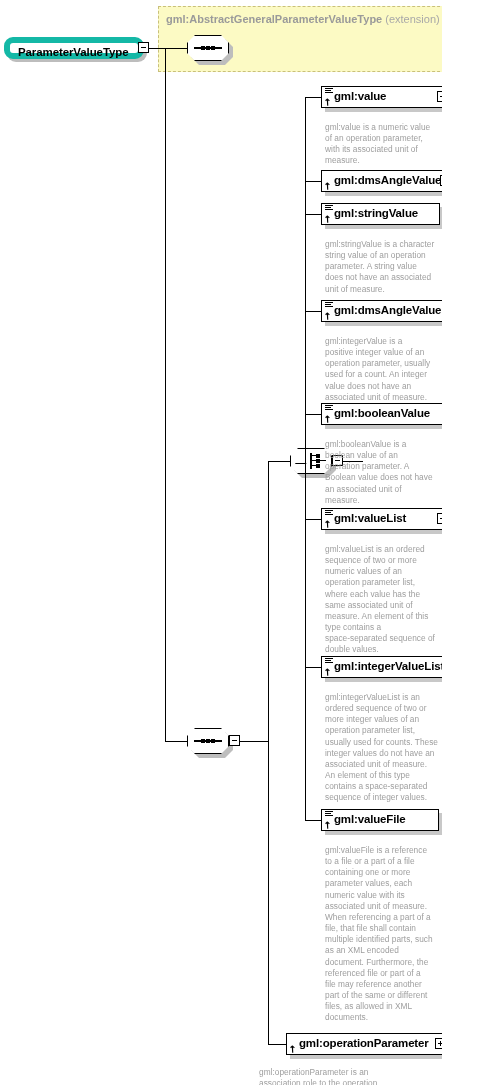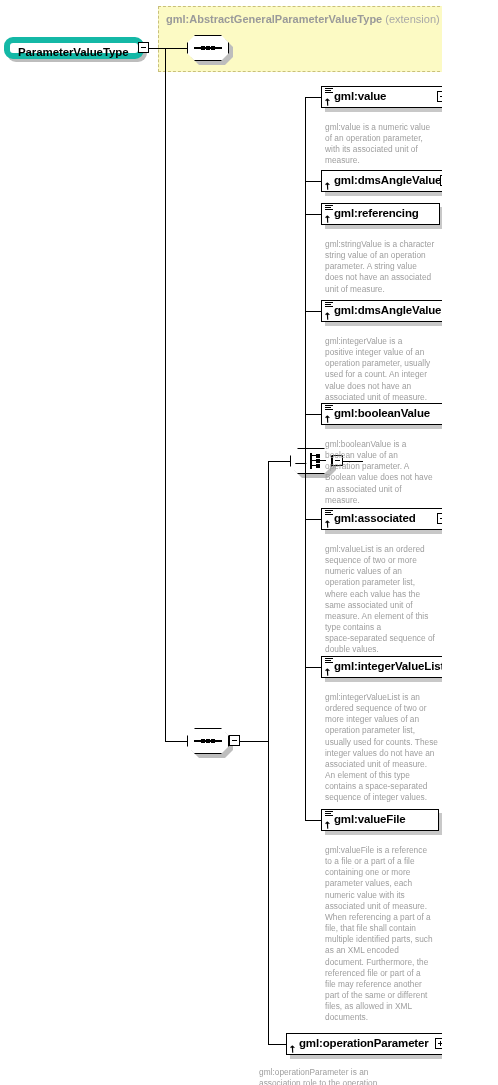--- a/index.html
+++ b/index.html
@@ -282,21 +282,21 @@
 
   <div class="ln-h" style="left:305px; top:214px; width:17px;"></div>
   <div class="elbox-shadow" style="left:325px; top:207px; width:119px;"></div>
   <div class="elbox" style="left:321px; top:203px; width:119px;">
     <span class="doc-glyph">
         <i></i>
         <i></i>
         <i></i>
       </span>
     <span class="ref-arrow">↗</span>
-    <span class="el-label">gml:referencing</span>
+    <span class="el-label">gml:stringValue</span>
   </div>
   <div class="annot" style="left:325px; top:231px; width:135px;">gml:stringValue is a character
 string value of an operation
 parameter. A string value
 does not have an associated
 unit of measure.</div>
 
   <div class="ln-h" style="left:305px; top:311px; width:17px;"></div>
   <div class="elbox-shadow" style="left:325px; top:304px; width:122px;"></div>
   <div class="elbox" style="left:321px; top:300px; width:122px;">
@@ -335,21 +335,21 @@
 
   <div class="ln-h" style="left:305px; top:519px; width:17px;"></div>
   <div class="elbox-shadow" style="left:325px; top:512px; width:130px;"></div>
   <div class="elbox" style="left:321px; top:508px; width:130px;">
     <span class="doc-glyph">
         <i></i>
         <i></i>
         <i></i>
       </span>
     <span class="ref-arrow">↗</span>
-    <span class="el-label">gml:associated</span>
+    <span class="el-label">gml:valueList</span>
   </div>
   <div class="pm plus" style="left:437px; top:513px;"></div>
   <div class="annot" style="left:325px; top:536px; width:135px;">gml:valueList is an ordered
 sequence of two or more
 numeric values of an
 operation parameter list,
 where each value has the
 same associated unit of
 measure. An element of this
 type contains a

